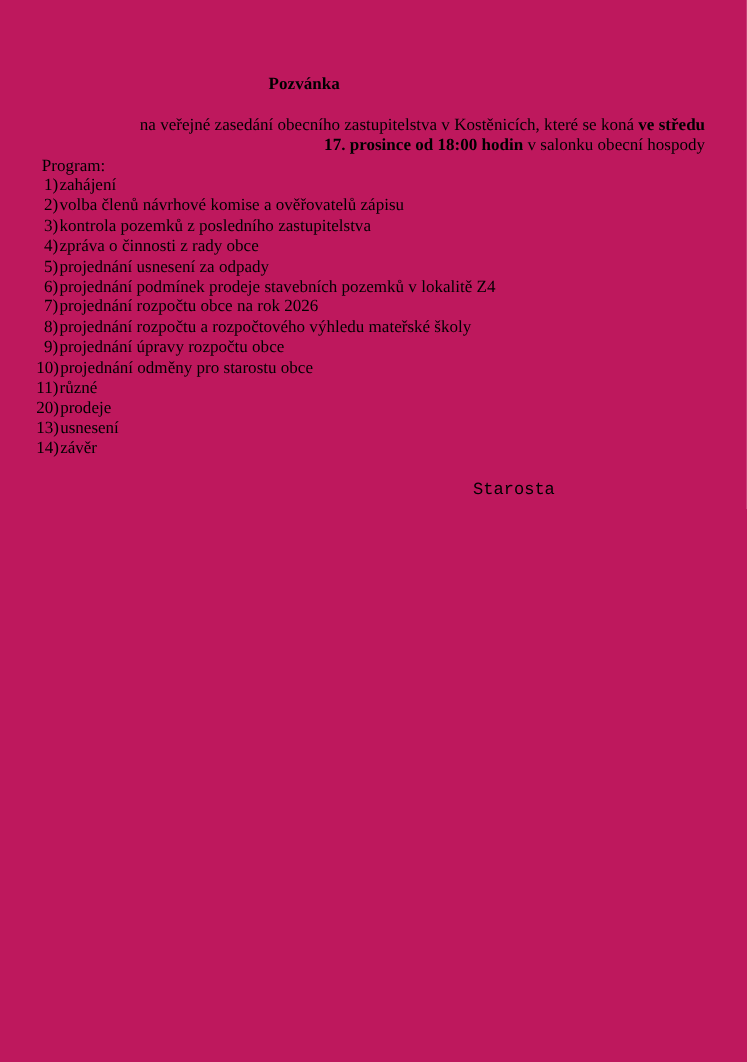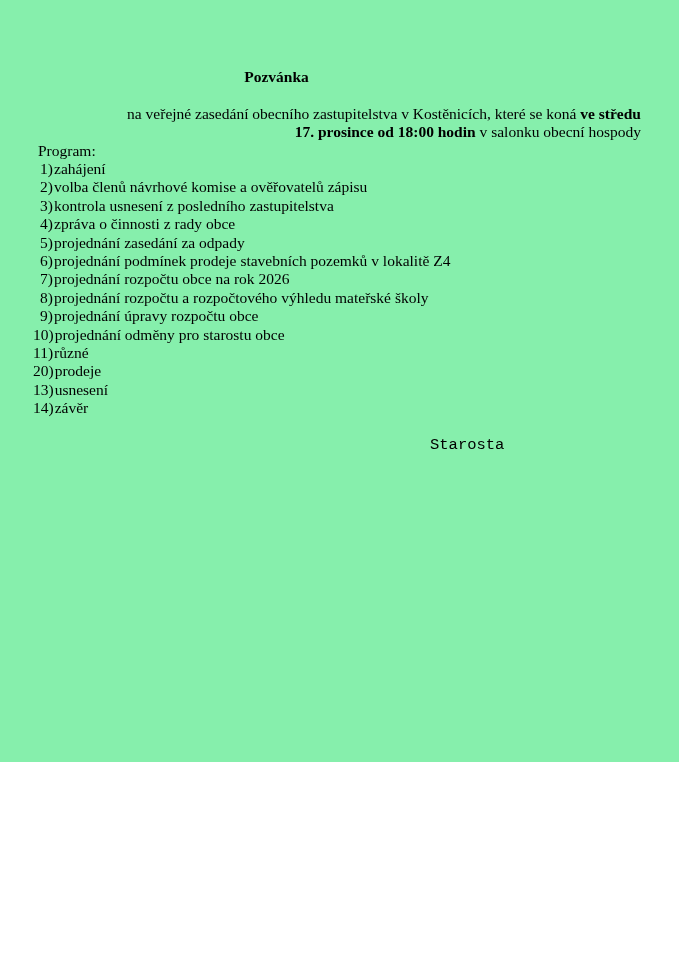--- a/index.html
+++ b/index.html
@@ -1,19 +1,19 @@
 <!DOCTYPE html>
 <html><head>
 <meta charset="utf-8">
 <style>
   html, body { margin: 0; padding: 0; }
   .page {
     width: 679px;
-    height: 762px;
-    background: #86efac;
+    height: 965px;
+    background: #be185d;
     color: #000000;
     font-family: "Liberation Serif", serif;
     font-size: 15.5px;
     line-height: 18.4px;
     box-sizing: border-box;
     padding: 68px 38px 0 38px;
     overflow: hidden;
   }
   .title-wrap {
     width: 477px;
@@ -51,29 +51,29 @@
     <div class="row">
       <span class="num">1)</span>
       <span class="itx">zahájení</span>
     </div>
     <div class="row">
       <span class="num">2)</span>
       <span class="itx">volba členů návrhové komise a ověřovatelů zápisu</span>
     </div>
     <div class="row">
       <span class="num">3)</span>
-      <span class="itx">kontrola usnesení z posledního zastupitelstva</span>
+      <span class="itx">kontrola pozemků z posledního zastupitelstva</span>
     </div>
     <div class="row">
       <span class="num">4)</span>
       <span class="itx">zpráva o činnosti z rady obce</span>
     </div>
     <div class="row">
       <span class="num">5)</span>
-      <span class="itx">projednání zasedání za odpady</span>
+      <span class="itx">projednání usnesení za odpady</span>
     </div>
     <div class="row">
       <span class="num">6)</span>
       <span class="itx">projednání podmínek prodeje stavebních pozemků v lokalitě Z4</span>
     </div>
     <div class="row">
       <span class="num">7)</span>
       <span class="itx">projednání rozpočtu obce na rok 2026</span>
     </div>
     <div class="row">

